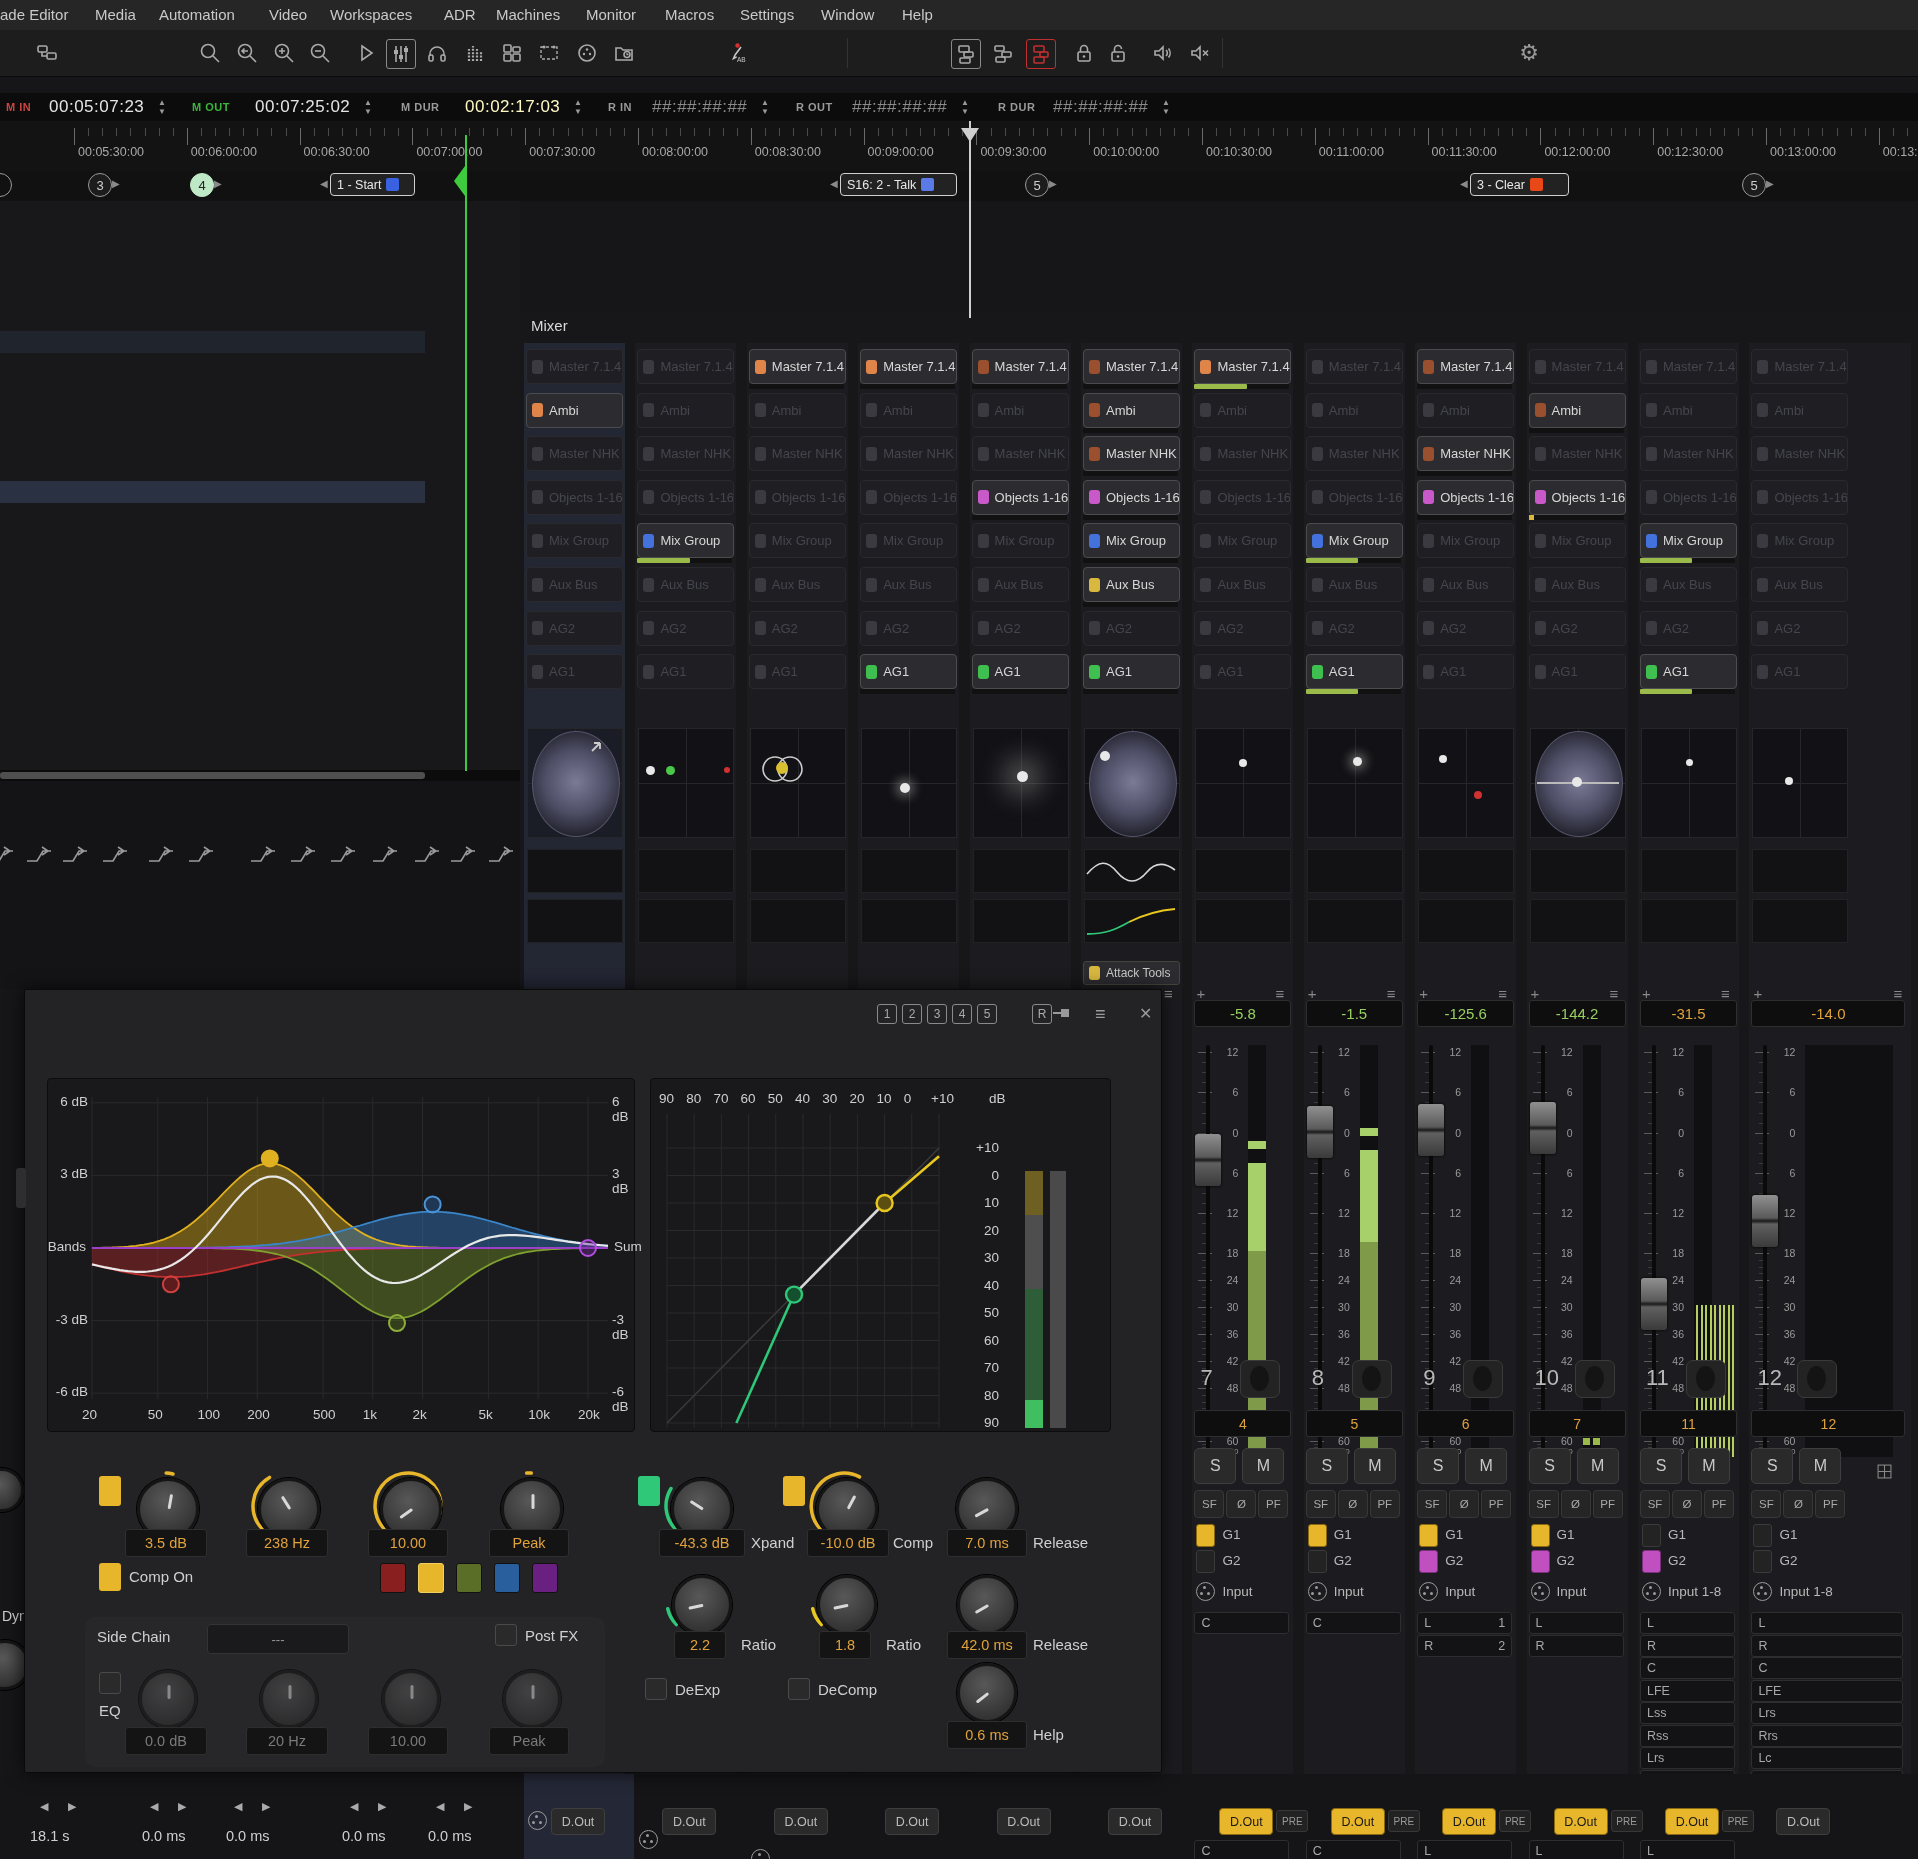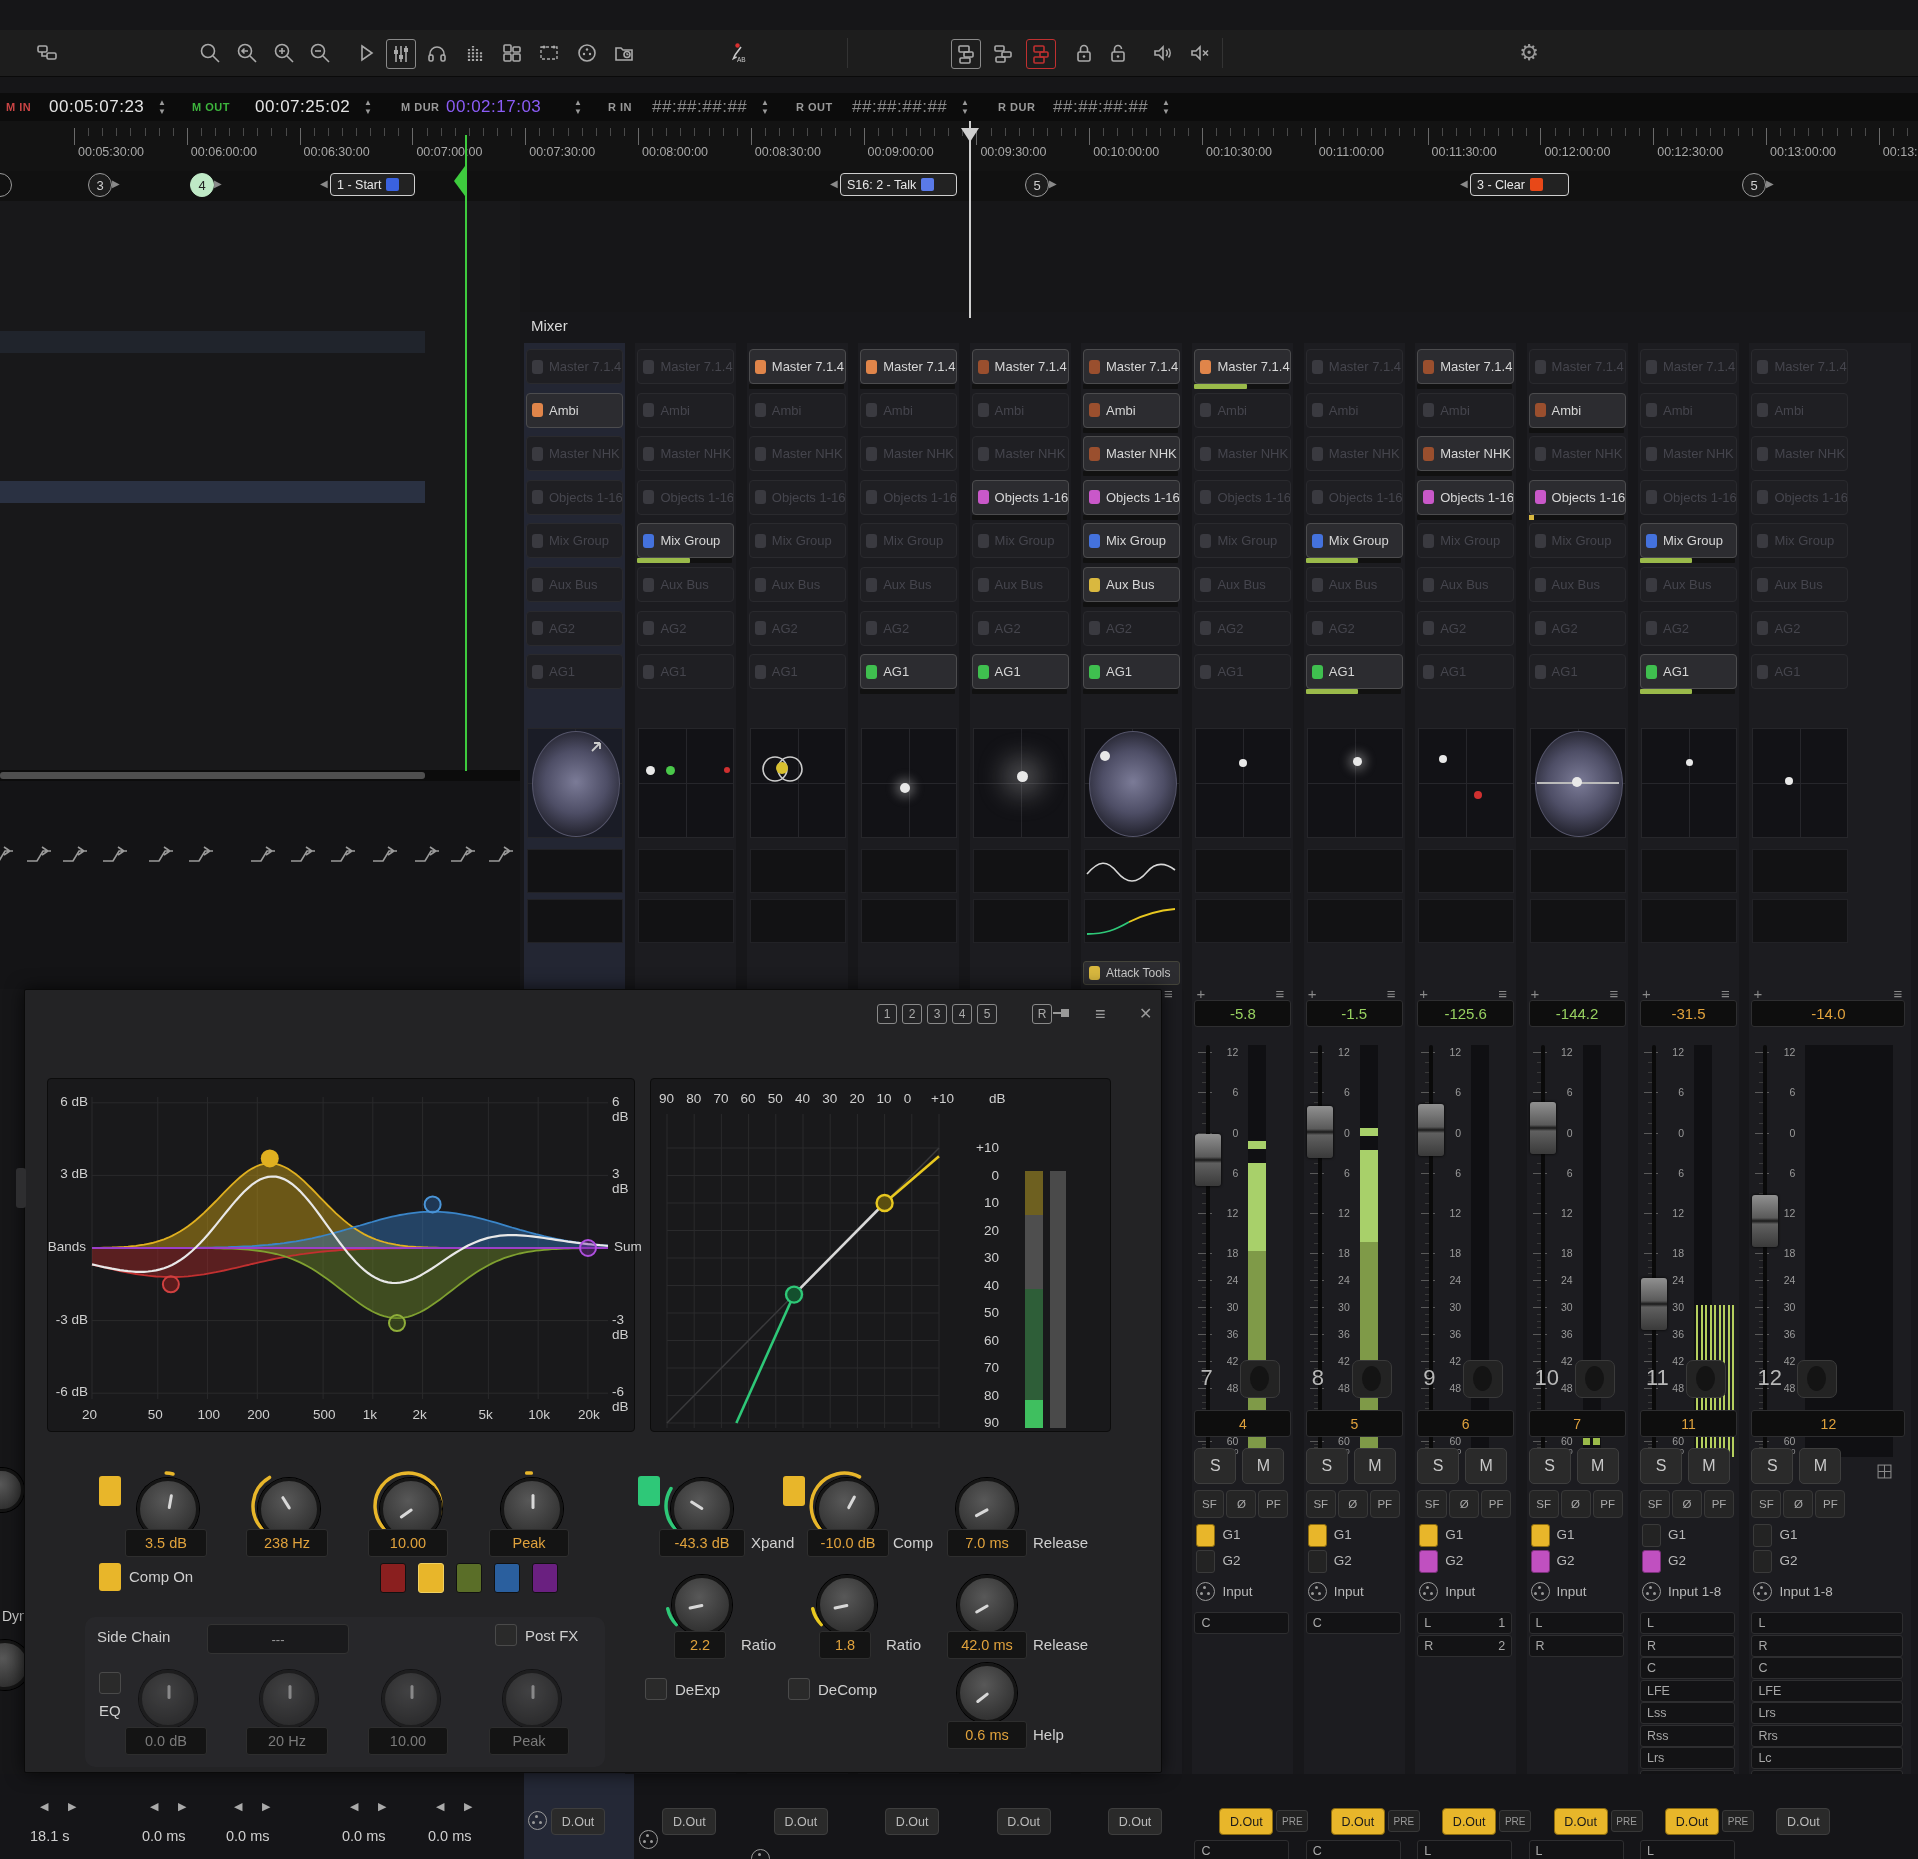--- a/index.html
+++ b/index.html
@@ -97,20 +97,34 @@
   .klabel{position:absolute;font-size:15px;color:#cfcfcf;}
   .checkbox{position:absolute;width:22px;height:26px;background:#2a2a2a;border:1px solid #4a4a4a;border-radius:3px;}
   .swatch{position:absolute;width:24px;height:28px;border-radius:3px;}
   .meter-stripe{background-image:repeating-linear-gradient(to bottom,rgba(0,0,0,0) 0 2px,rgba(0,0,0,.55) 2px 4px);}
   .gearglyph{font-size:22px;color:#9a9a9a;}
 </style>
 </head>
 <body>
 
 <div id="app">
+    <div class="abs menubar">
+      <div class="menu-item" style="left: 0px;">ade Editor</div>
+      <div class="menu-item" style="left: 95px;">Media</div>
+      <div class="menu-item" style="left: 159px;">Automation</div>
+      <div class="menu-item" style="left: 269px;">Video</div>
+      <div class="menu-item" style="left: 330px;">Workspaces</div>
+      <div class="menu-item" style="left: 444px;">ADR</div>
+      <div class="menu-item" style="left: 496px;">Machines</div>
+      <div class="menu-item" style="left: 586px;">Monitor</div>
+      <div class="menu-item" style="left: 665px;">Macros</div>
+      <div class="menu-item" style="left: 740px;">Settings</div>
+      <div class="menu-item" style="left: 821px;">Window</div>
+      <div class="menu-item" style="left: 902px;">Help</div>
+    </div>
     <div class="abs toolbar">
       <div class="tb-icon" style="left: 33px;">
         <svg width="24" height="24" viewBox="0 0 24 24">
           <rect x="3" y="5" width="9" height="6" rx="1.5" stroke="#aaa" stroke-width="1.6" fill="none"></rect>
           <rect x="12" y="12" width="9" height="6" rx="1.5" stroke="#aaa" stroke-width="1.6" fill="none"></rect>
           <path d="M7 11 v4 h5" stroke="#aaa" stroke-width="1.6" fill="none"></path>
         </svg>
       </div>
       <div class="tb-icon" style="left: 196px;">
         <svg width="24" height="24" viewBox="0 0 24 24">
@@ -253,21 +267,21 @@
       <div class="tb-icon gearglyph" style="left: 1515px;">⚙</div>
     </div>
     <div class="abs tcbar">
       <div class="tc-label" style="left: 6px; color: rgb(201, 68, 68);">M IN</div>
       <div class="tc-value" style="left: 49px; color: rgb(228, 228, 228);">00:05:07:23</div>
       <div class="tc-spin" style="left: 158px;">▲<br>▼</div>
       <div class="tc-label" style="left: 192px; color: rgb(61, 181, 61);">M OUT</div>
       <div class="tc-value" style="left: 255px; color: rgb(228, 228, 228);">00:07:25:02</div>
       <div class="tc-spin" style="left: 364px;">▲<br>▼</div>
       <div class="tc-label" style="left: 401px; color: rgb(154, 154, 154);">M DUR</div>
-      <div class="tc-value" style="left: 446px; color: #8b5cf6;">00:02:17:03</div>
+      <div class="tc-value" style="left: 465px; color: #fef9c3;">00:02:17:03</div>
       <div class="tc-spin" style="left: 574px;">▲<br>▼</div>
       <div class="tc-label" style="left: 608px; color: rgb(154, 154, 154);">R IN</div>
       <div class="tc-value" style="left: 652px; color: rgb(138, 138, 138);">##:##:##:##</div>
       <div class="tc-spin" style="left: 761px;">▲<br>▼</div>
       <div class="tc-label" style="left: 796px; color: rgb(154, 154, 154);">R OUT</div>
       <div class="tc-value" style="left: 852px; color: rgb(138, 138, 138);">##:##:##:##</div>
       <div class="tc-spin" style="left: 961px;">▲<br>▼</div>
       <div class="tc-label" style="left: 998px; color: rgb(154, 154, 154);">R DUR</div>
       <div class="tc-value" style="left: 1053px; color: rgb(138, 138, 138);">##:##:##:##</div>
       <div class="tc-spin" style="left: 1162px;">▲<br>▼</div>

